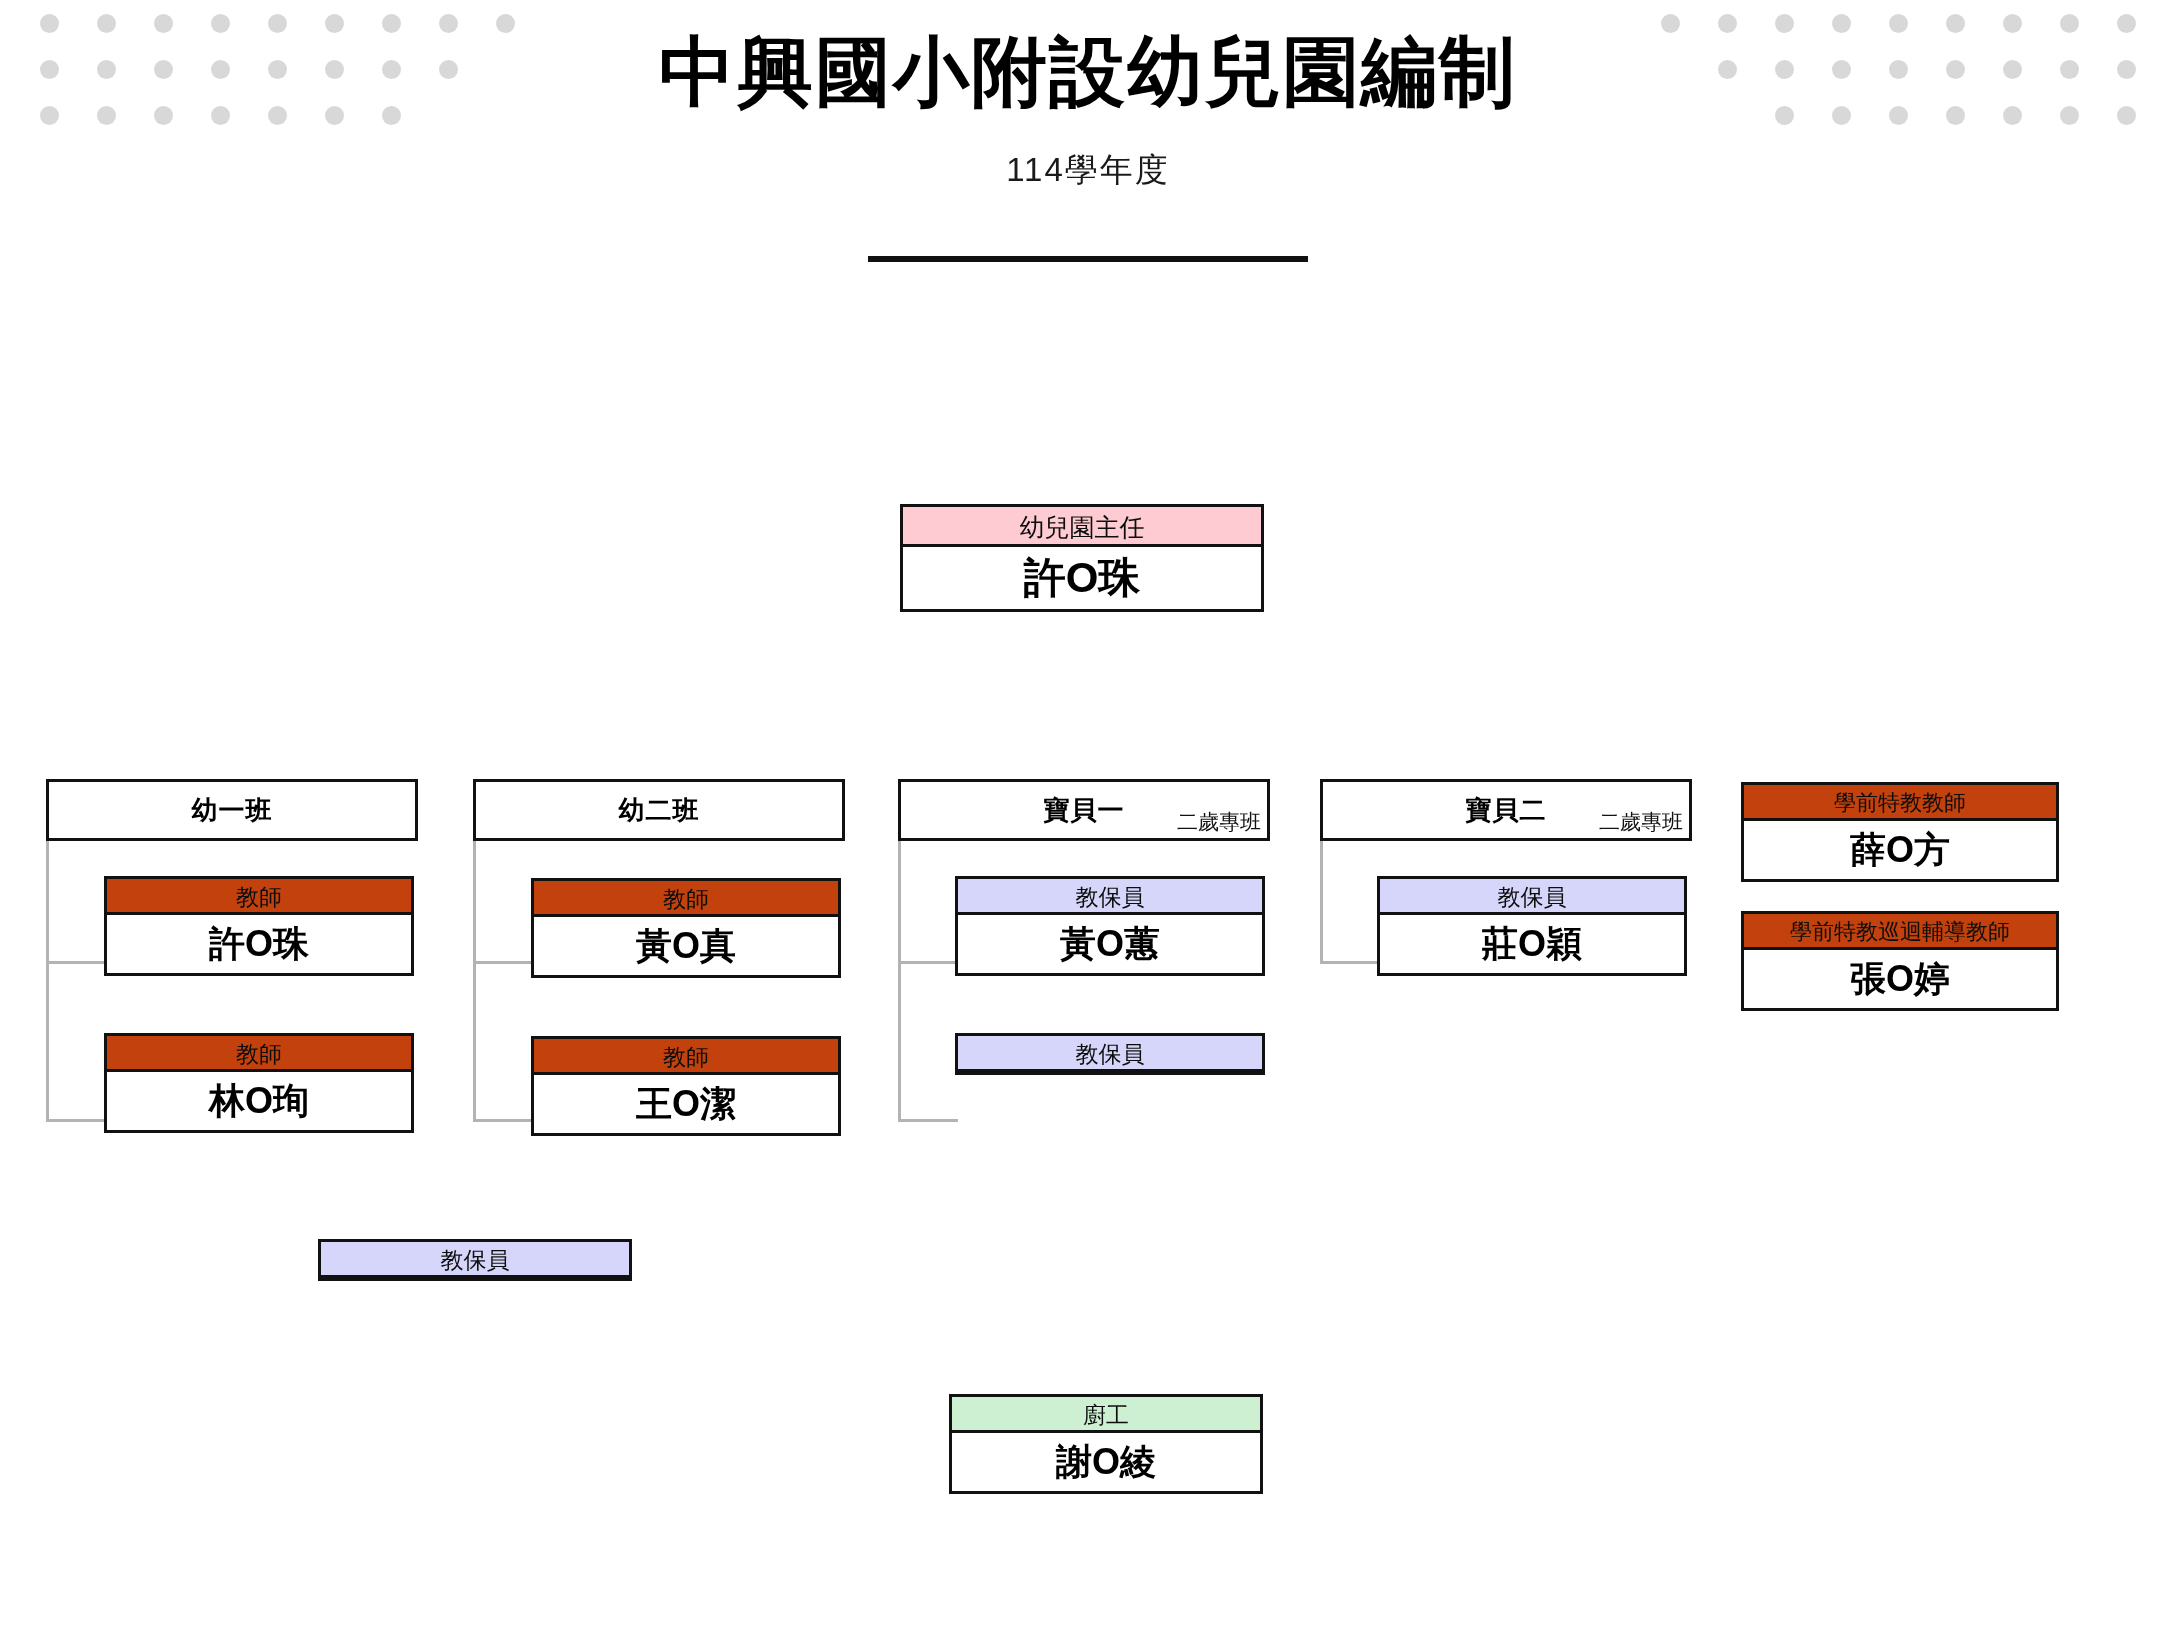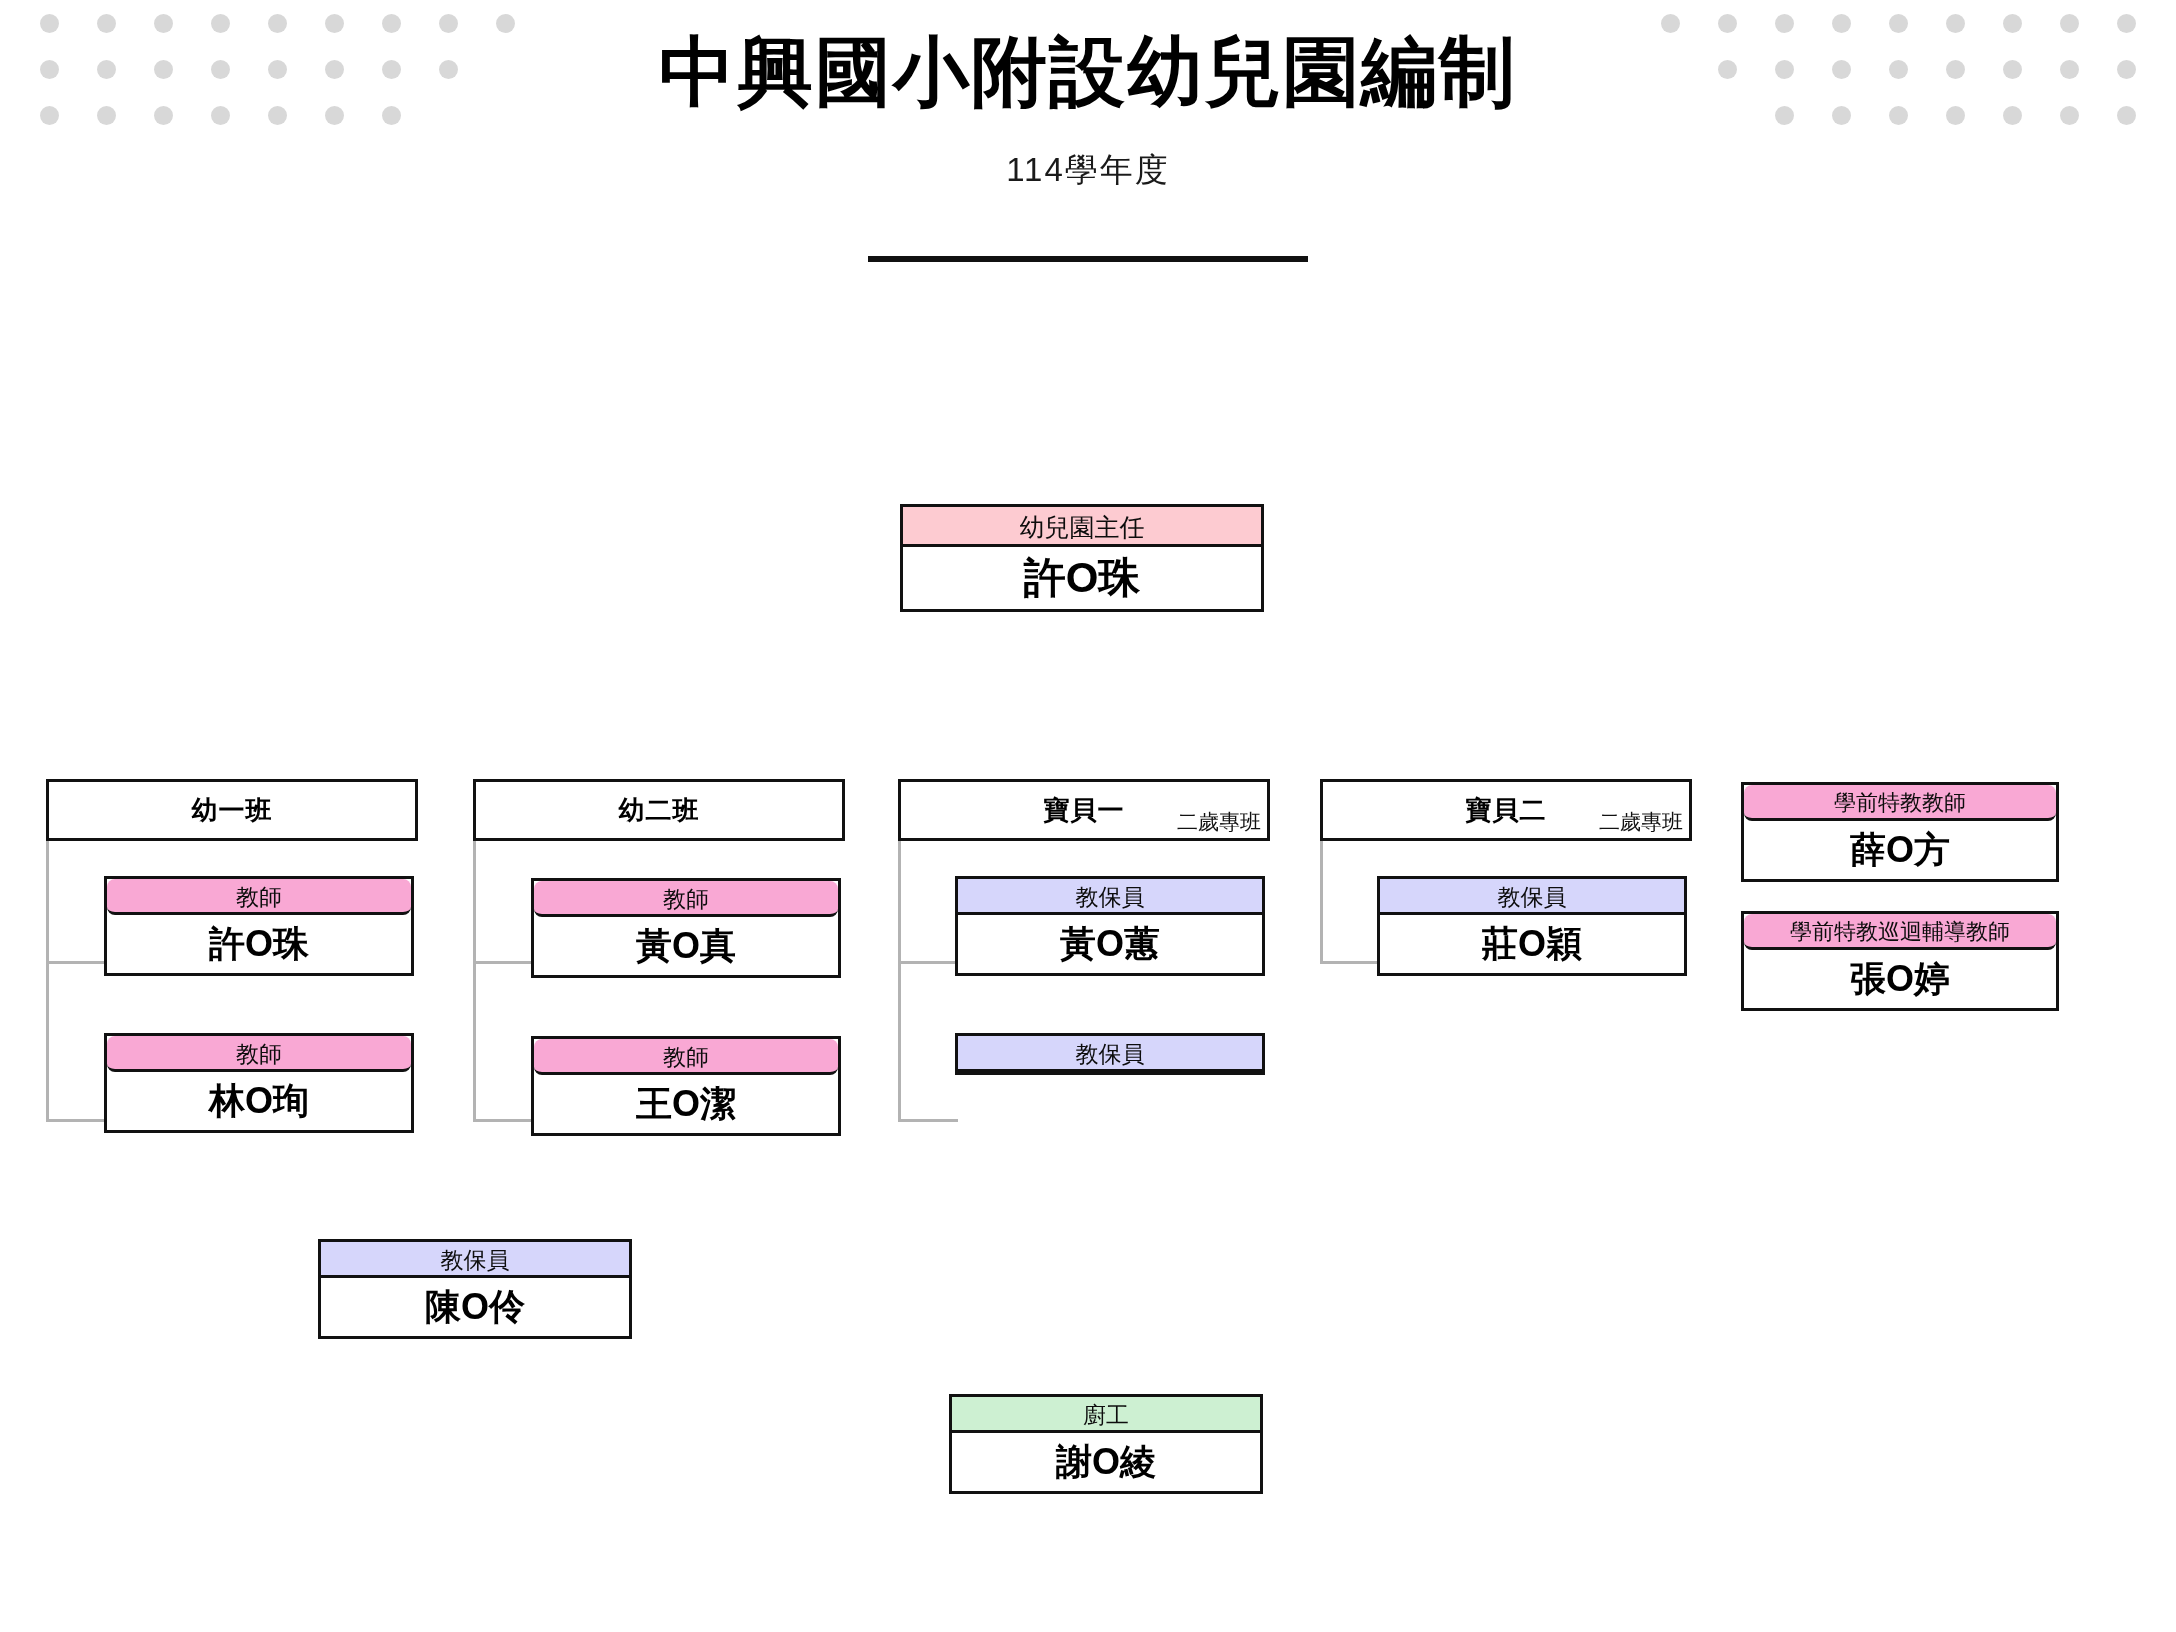--- a/index.html
+++ b/index.html
@@ -85,21 +85,21 @@
     text-align: center;
     font-weight: bold;
     color: #000000;
     background: #ffffff;
     white-space: nowrap;
   }
 
   
   .fill-blue   { background: #bde2fc; }
   .fill-pink   { background: #fdcbd1; }
-  .fill-yellow { background: #f9a8d4; border-radius: 8px; }
+  .fill-yellow { background: #c2410c; }
   .fill-purple { background: #d6d6fb; }
   .fill-green  { background: #cdf0d2; }
 
   
   .card-lg .card-head { height: 44px; line-height: 44px; font-size: 27px; }
   .card-lg .card-name { height: 71px; line-height: 71px; font-size: 46px; }
 
   .card-md .card-head { height: 40px; line-height: 40px; font-size: 25px; }
   .card-md .card-name { height: 62px; line-height: 62px; font-size: 42px; }
 
@@ -291,19 +291,18 @@
   <div class="card-head fill-yellow" style="font-size:22px;">學前特教教師</div>
   <div class="card-name">薛O方</div>
 </div>
 <div class="card card-sm" style="left:1741px; top:911px; width:318px;">
   <div class="card-head fill-yellow" style="font-size:22px;">學前特教巡迴輔導教師</div>
   <div class="card-name">張O婷</div>
 </div>
 
 <div class="card card-sm" style="left:318px; top:1239px; width:314px;">
   <div class="card-head fill-purple">教保員</div>
-  <div class="card-name">陳O伶</div>
 </div>
 
 <div class="card card-sm" style="left:949px; top:1394px; width:314px;">
   <div class="card-head fill-green">廚工</div>
   <div class="card-name">謝O綾</div>
 </div>
 
 </body></html>

